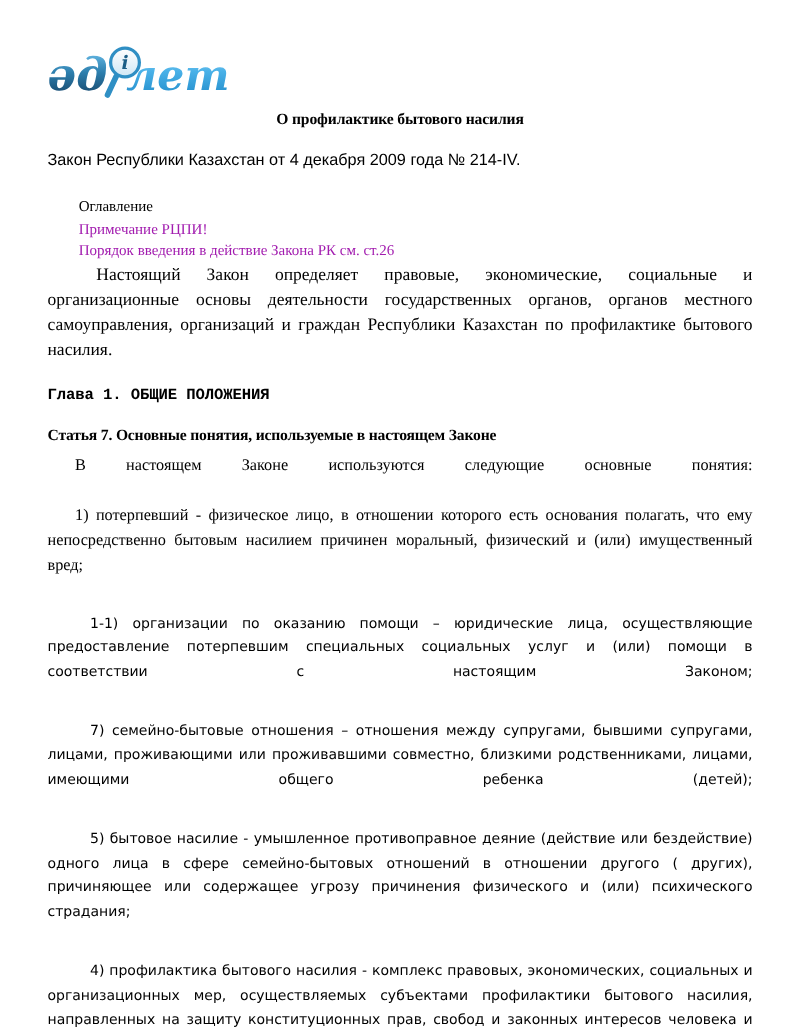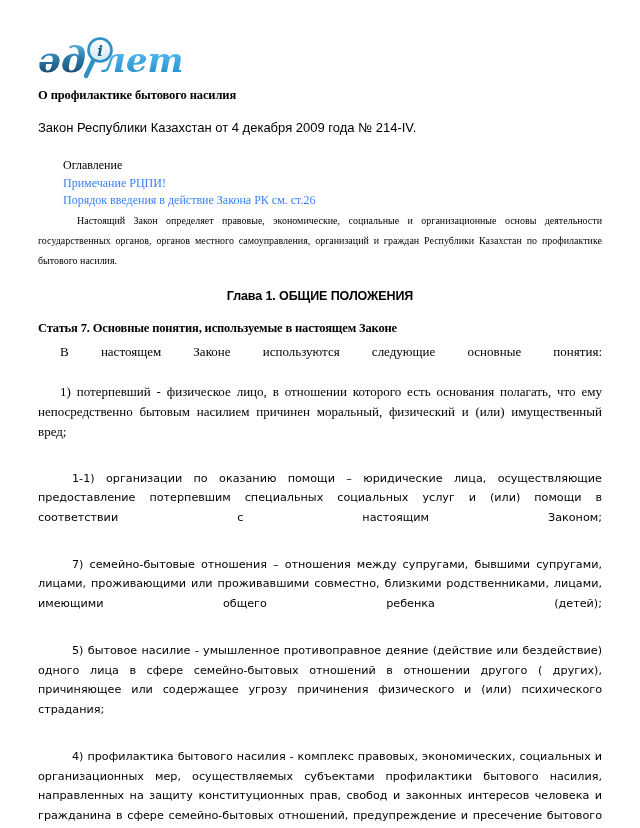--- a/index.html
+++ b/index.html
@@ -43,57 +43,57 @@
     width: 564px;
   }
 
   .doc-title {
     font-family: "Liberation Serif", serif;
     font-weight: bold;
     font-size: 12.5px;
     line-height: 15px;
     margin: 0 0 17px 0;
     letter-spacing: -0.1px;
+    text-align: center;
   }
 
   .law-ref {
     font-family: Liberation Sans, sans-serif;
     font-size: 13px;
     line-height: 16px;
     margin: 0 0 21px 0;
   }
 
   .notes-block {
     margin: 0 0 0 25px;
   }
   .note-line {
     font-family: "Liberation Serif", serif;
     font-size: 12px;
     line-height: 17.5px;
     margin: 0;
   }
-  .note-line.red { color: #3b82f6; }
+  .note-line.red { color: #a21caf; }
 
   .intro-para {
     font-family: "Liberation Serif", serif;
-    font-size: 10px;
+    font-size: 14px;
     line-height: 20px;
     text-align: justify;
     text-indent: 39px;
     margin: 1px 0 0 0;
   }
 
   .chapter-head {
-    font-family: Liberation Sans, sans-serif;
+    font-family: Liberation Mono, monospace;
     font-weight: bold;
     font-size: 12.5px;
     line-height: 15px;
     margin: 18px 0 0 0;
     letter-spacing: -0.1px;
-    text-align: center;
   }
 
   .article-head {
     font-family: "Liberation Serif", serif;
     font-weight: bold;
     font-size: 12.5px;
     line-height: 15px;
     margin: 17px 0 0 0;
     letter-spacing: -0.15px;
   }

